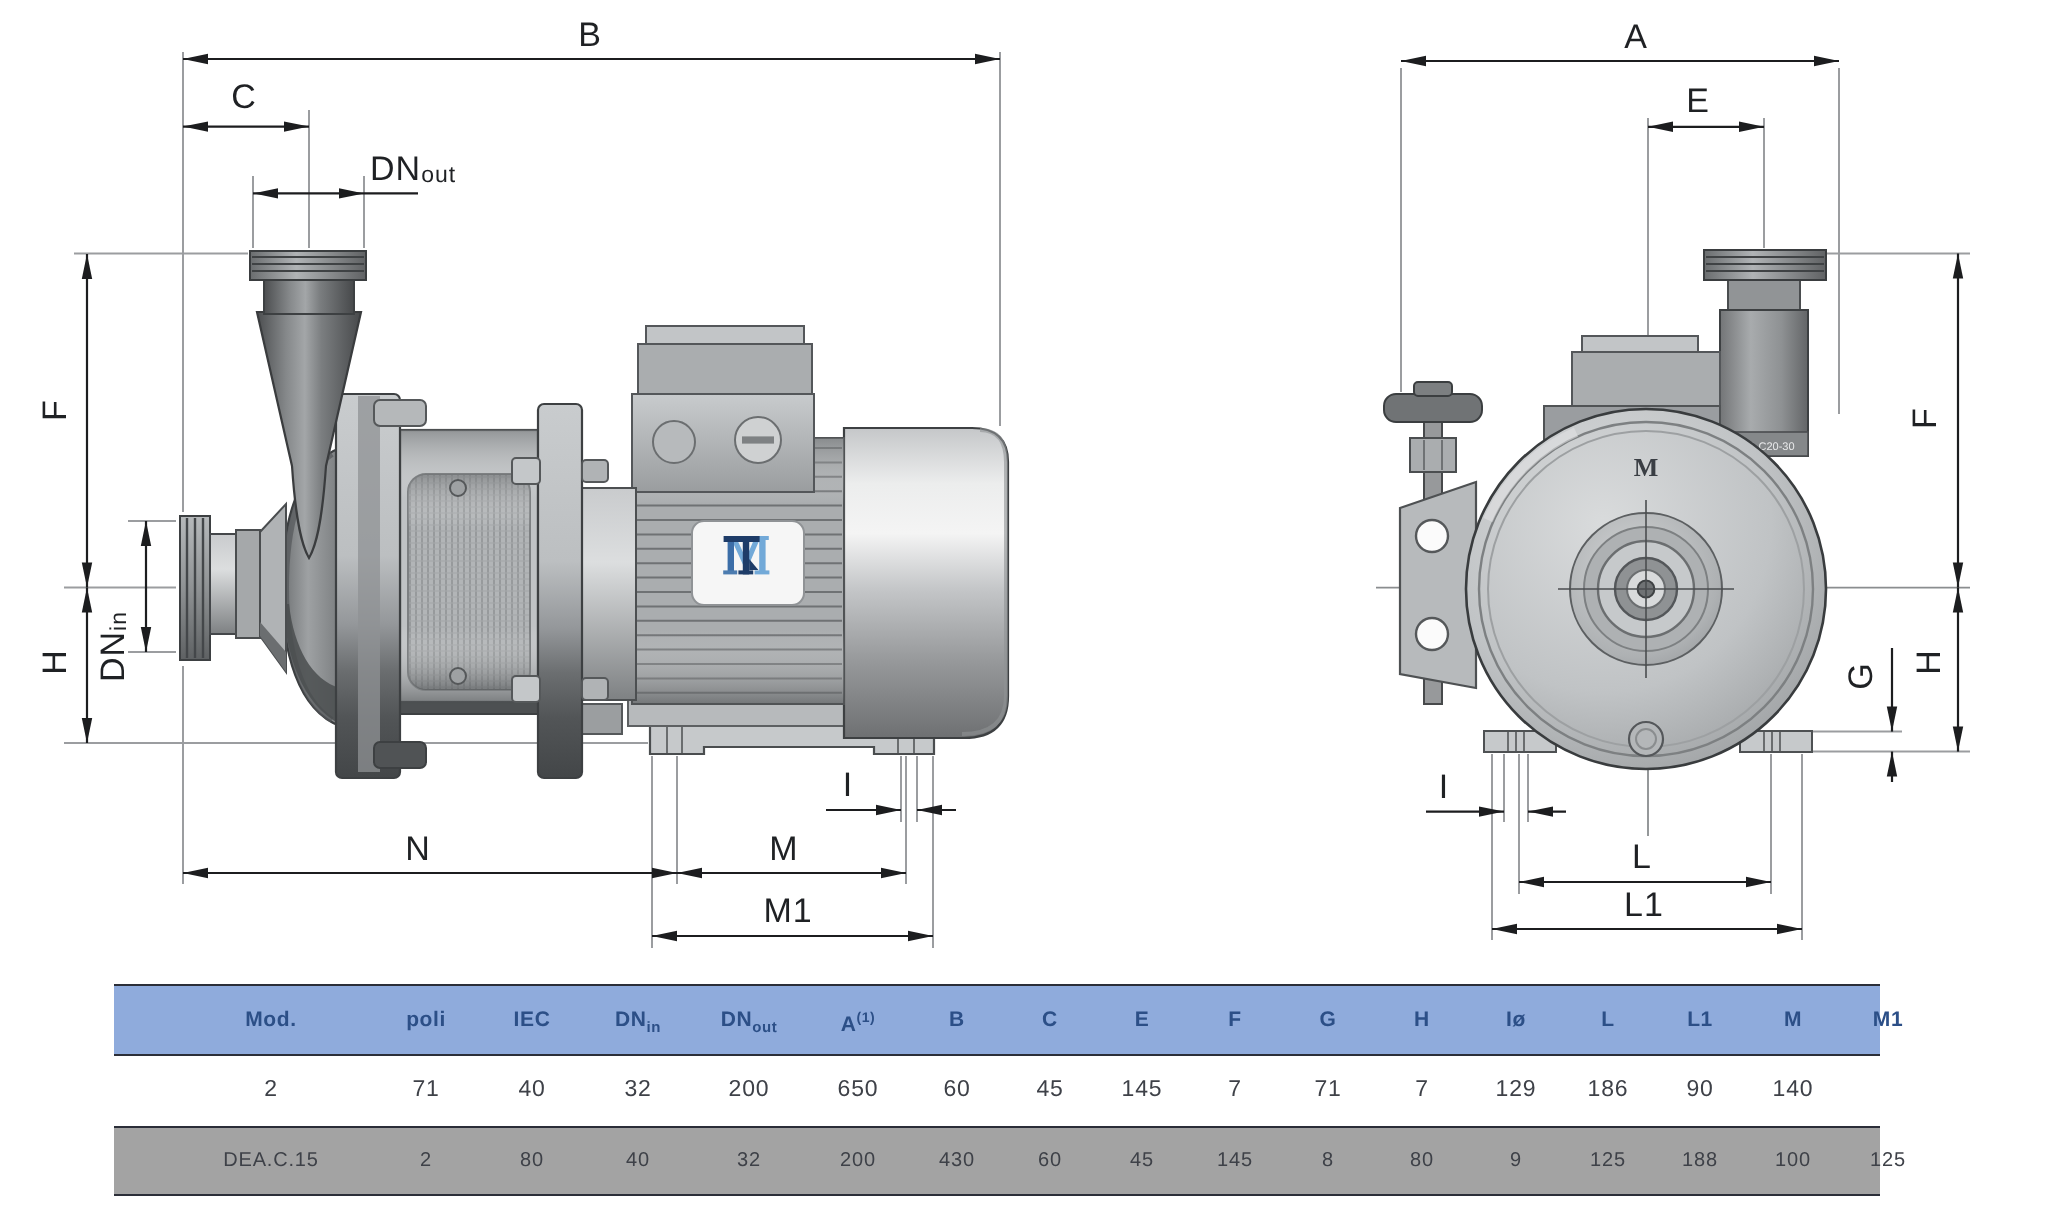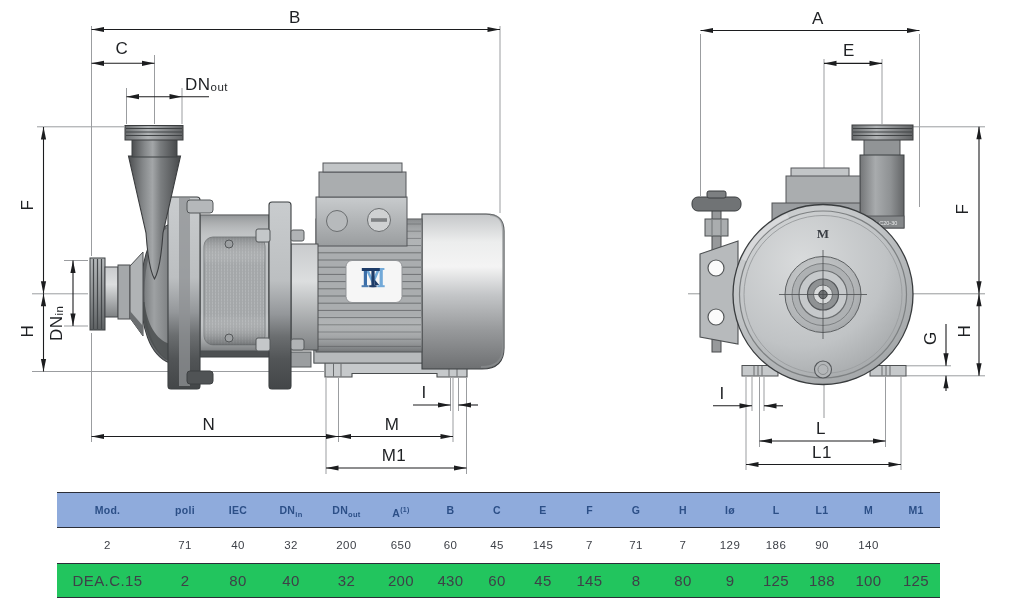--- a/index.html
+++ b/index.html
@@ -1,26 +1,26 @@
 <!DOCTYPE html>
 <html><head><meta charset="utf-8">
 <style>
 html,body{margin:0;padding:0;background:#ffffff;}
 #stage{position:relative;width:1024px;height:606px;background:#ffffff;overflow:hidden;
   font-family:"Liberation Sans",sans-serif;}
 svg{position:absolute;left:0;top:0;}
 .tbl{position:absolute;left:57px;top:492px;width:883px;}
-.trow{display:grid;grid-template-columns:101px 54px 52px 54px 57px 52px 47px 46px 46px 47px 46px 48px 46px 46px 46px 47px 48px;}
+.trow{display:grid;grid-template-columns:101px 54px 52px 54px 57px 52px 47px 46px 46px 47px 46px 48px 46px 46px 46px 47px 48px;padding-left:28px;}
 .trow div{text-align:center;overflow:hidden;}
 .th{background:#8fabdc;border-top:1.6px solid #2b2e38;border-bottom:1.5px solid #2b2e38;
   height:34px;line-height:34px;font-size:10.5px;font-weight:bold;color:#2c4f87;letter-spacing:0.3px;}
 .th sub{font-size:7.5px;}
 .th sup{font-size:7px;}
 .r1{background:#ffffff;height:34.5px;line-height:34.5px;font-size:11.5px;color:#3e4148;letter-spacing:0.4px;}
-.r2{background:#22c55e;height:33px;line-height:33px;font-size:15px;color:#3e4148;letter-spacing:0.4px;
+.r2{background:#a3a3a3;height:33px;line-height:33px;font-size:10px;color:#3e4148;letter-spacing:0.4px;
   border-top:1.5px solid #2b2e38;border-bottom:1.6px solid #2b2e38;}
 </style></head>
 <body>
 <div id="stage">
 <svg width="1024" height="606" viewBox="0 0 1024 606">
       <defs>
 <linearGradient id="gFun" x1="0" y1="0" x2="1" y2="0">
  <stop offset="0" stop-color="#4c4e50"></stop>
           <stop offset="0.28" stop-color="#85888a"></stop>
  <stop offset="0.46" stop-color="#a3a6a8"></stop>

